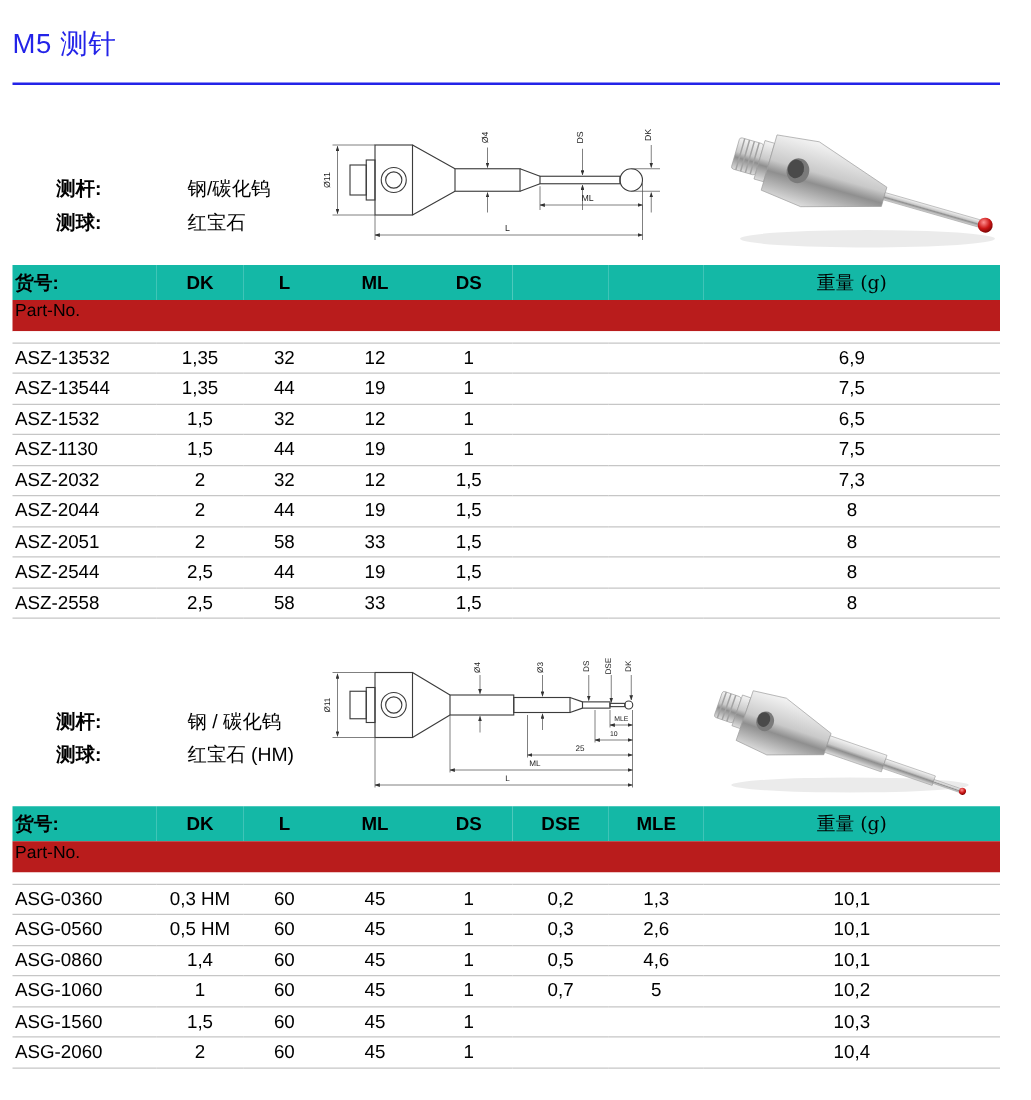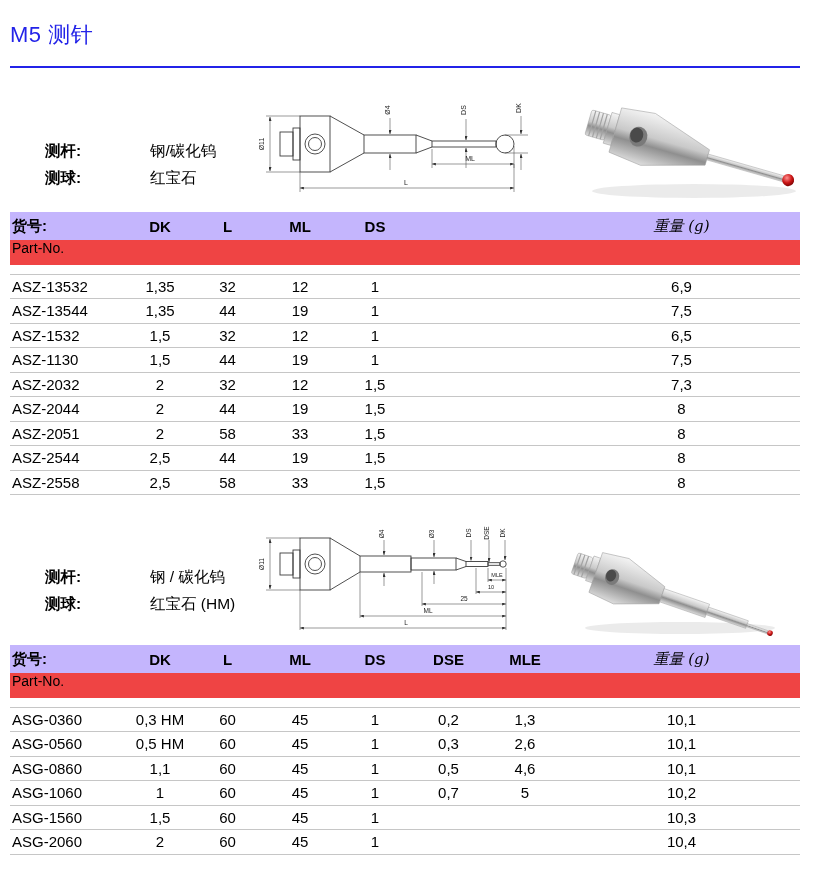--- a/index.html
+++ b/index.html
@@ -33,25 +33,25 @@
   .p1 { left:572px; top:92px;  width:248px; height:115px; }
   .p2 { left:562px; top:540px; width:250px; height:100px; }
 
   table.parts {
     position:absolute; left:10px; width:790px;
     border-collapse:collapse; table-layout:fixed;
   }
   .t1 { top:212px; }
   .t2 { top:645px; }
   .parts th, .parts td { padding:0; }
-  tr.h1 { background:#c4b5fd; height:28px; }
+  tr.h1 { background:#14b8a6; height:28px; }
   tr.h1 th { font-weight:bold; font-size:15px; text-align:center; }
   tr.h1 th.part { text-align:left; padding-left:2px; font-size:15px; }
-  tr.h1 th.wt { font-family:"DejaVu Serif", serif; font-weight:normal; font-size:15px;font-style:italic; }
-  tr.h2 { background:#ef4444; height:25px; }
+  tr.h1 th.wt { font-family:"DejaVu Serif", serif; font-weight:normal; font-size:15px; }
+  tr.h2 { background:#b91c1c; height:25px; }
   tr.h2 th { font-weight:normal; font-size:14px; text-align:left; padding-left:2px; vertical-align:top; }
   tr.hs { height:9px; background:#fff; }
   .parts tbody td {
     border-top:1px solid #c6c6c6; height:23.5px;
     font-size:15px; text-align:center; white-space:nowrap;
   }
   .parts tbody td.part { text-align:left; padding-left:2px; }
   .parts tbody tr:last-child td { border-bottom:1px solid #c6c6c6; }
 </style>
 </head>
@@ -415,21 +415,21 @@
         <td>0,5 HM</td>
         <td>60</td>
         <td>45</td>
         <td>1</td>
         <td>0,3</td>
         <td>2,6</td>
         <td>10,1</td>
       </tr>
         <tr>
         <td class="part">ASG-0860</td>
-        <td>1,1</td>
+        <td>1,4</td>
         <td>60</td>
         <td>45</td>
         <td>1</td>
         <td>0,5</td>
         <td>4,6</td>
         <td>10,1</td>
       </tr>
         <tr>
         <td class="part">ASG-1060</td>
         <td>1</td>

